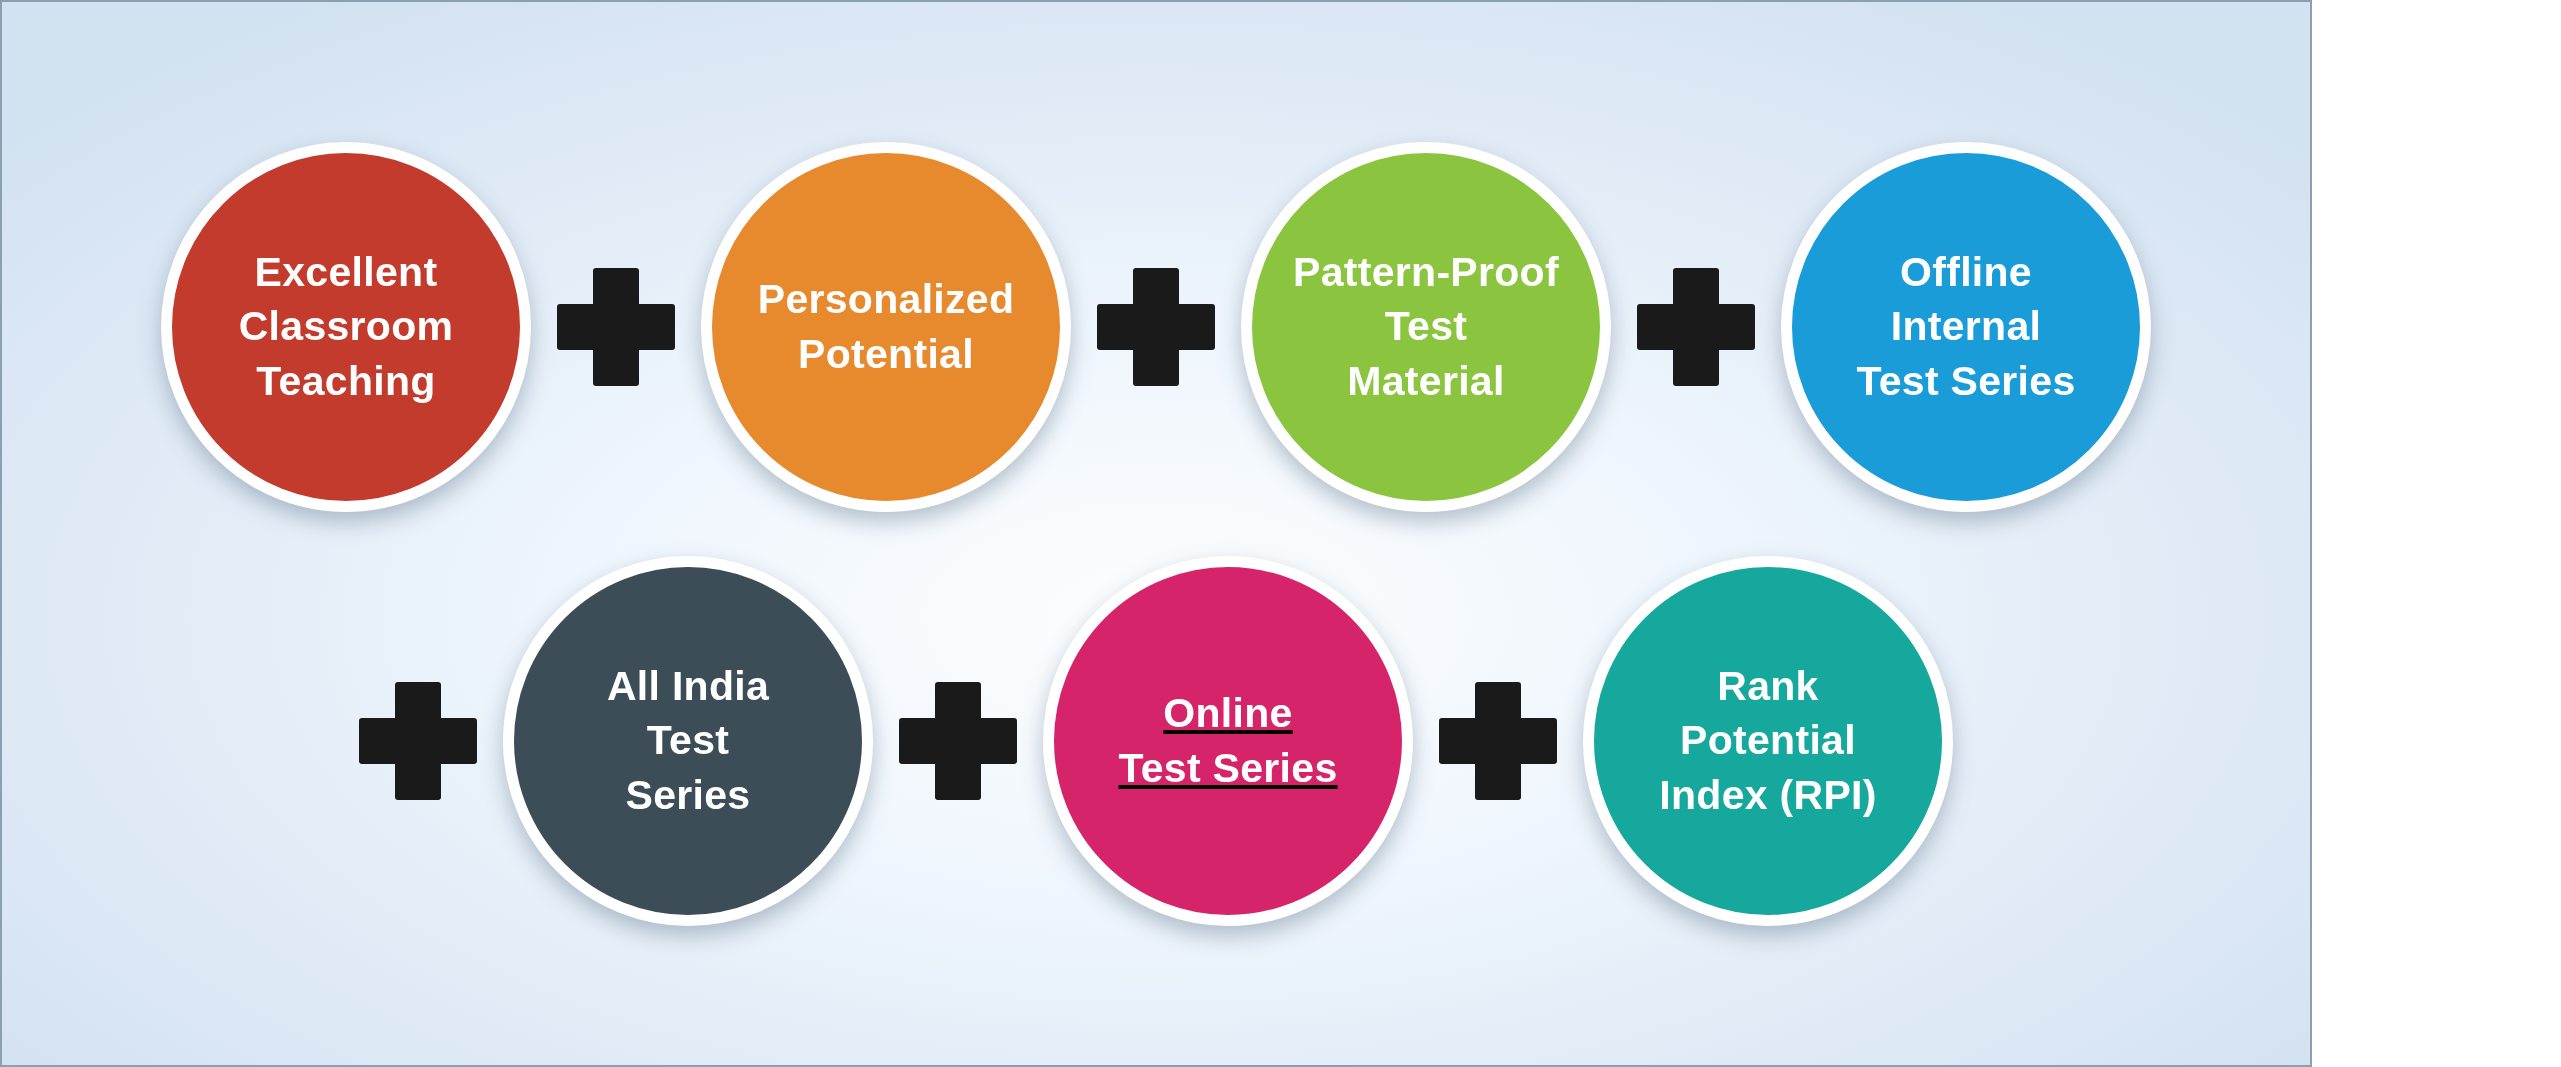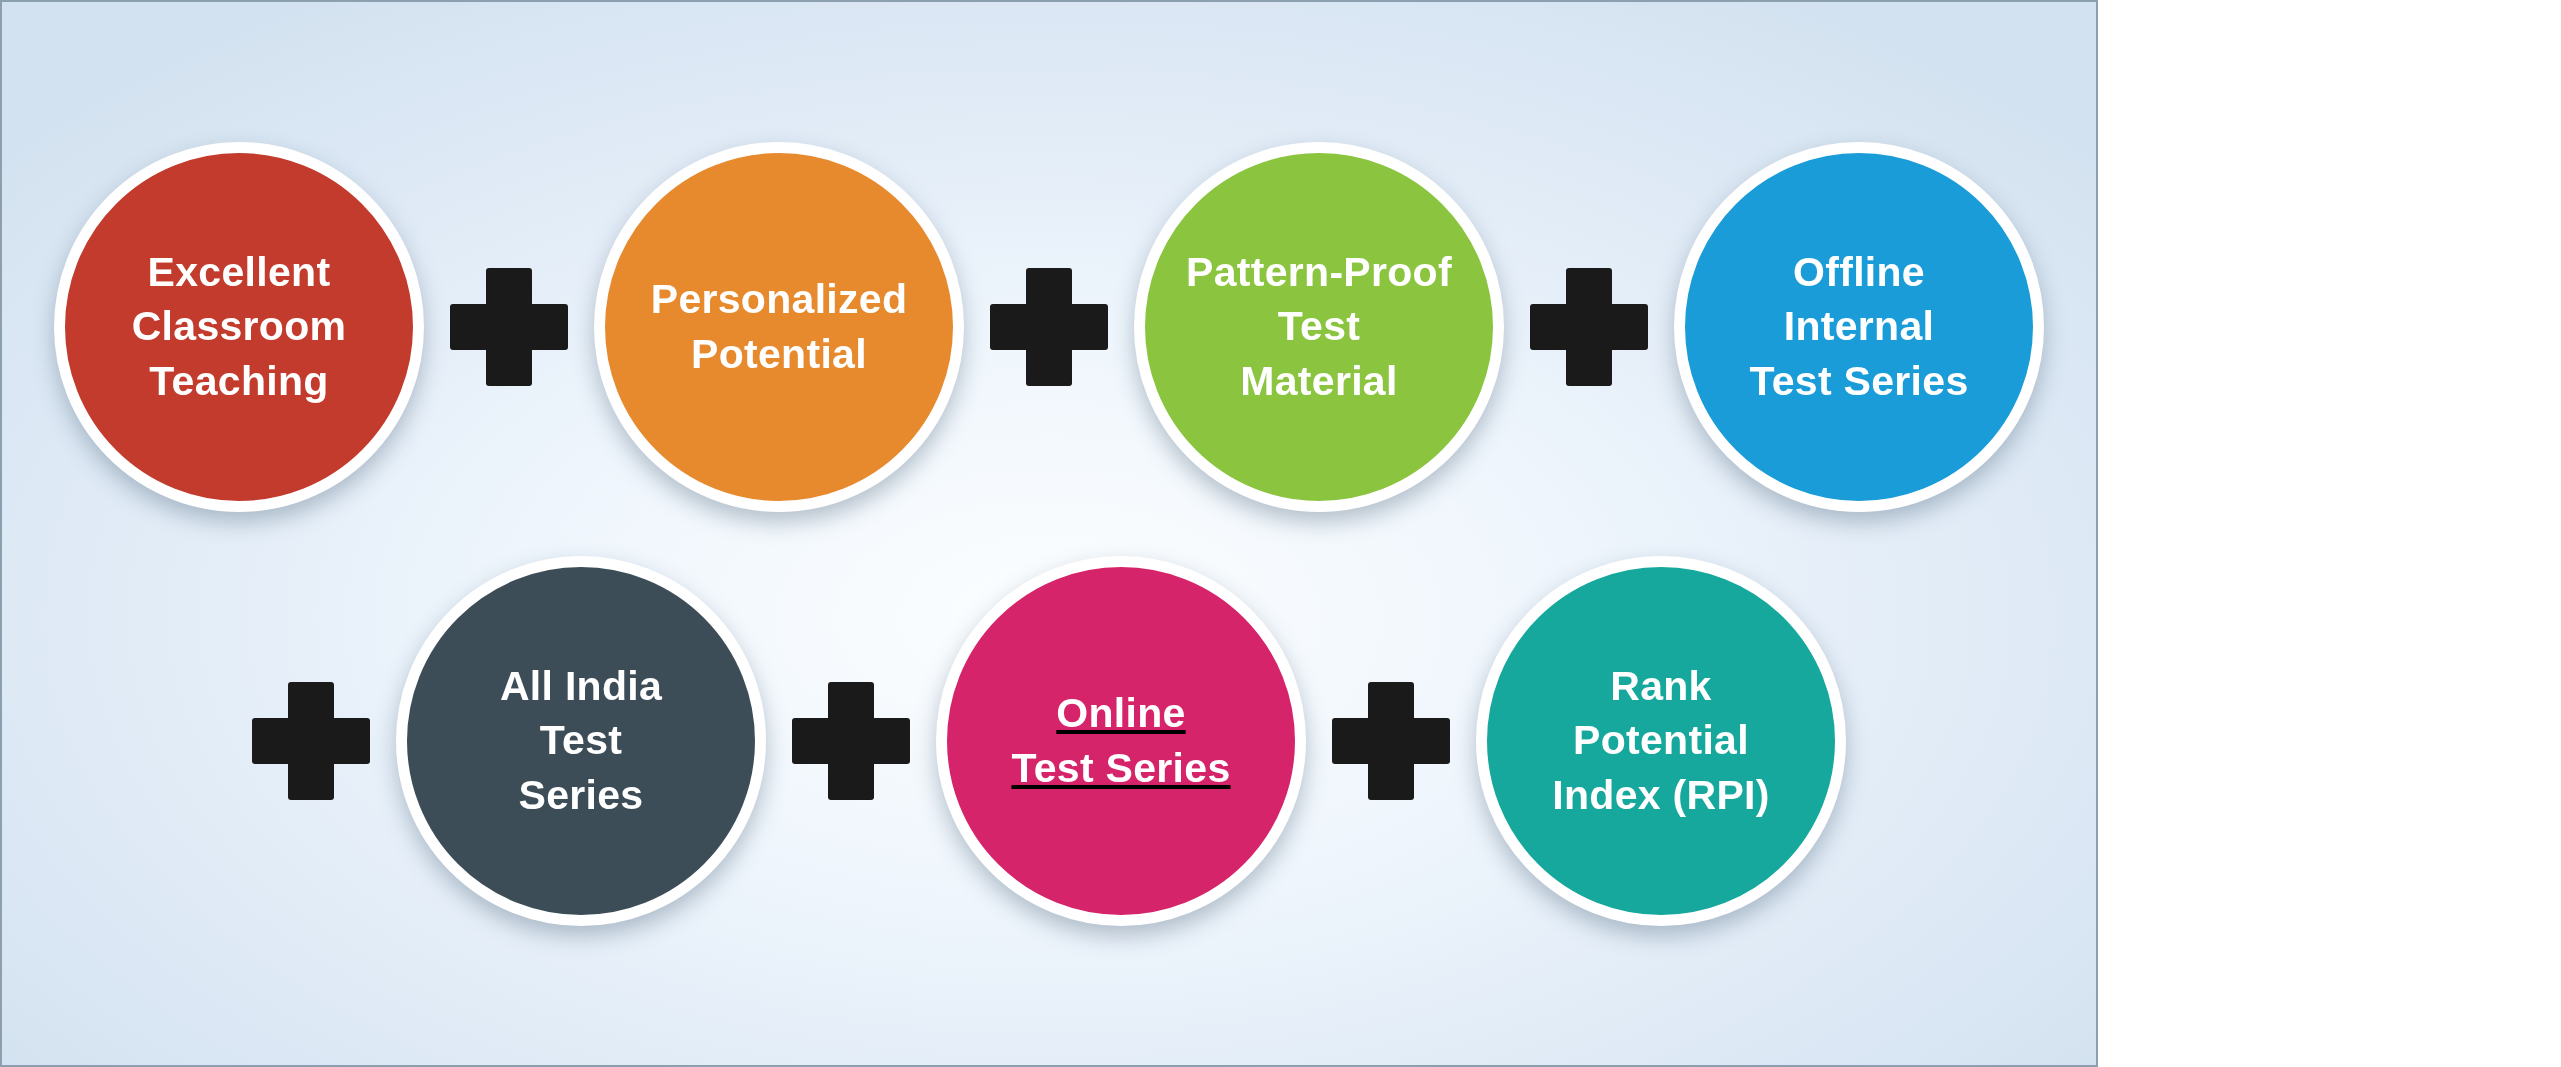--- a/index.html
+++ b/index.html
@@ -2,21 +2,21 @@
 <html><head>
 <meta charset="utf-8">
 <style>
   * { box-sizing: border-box; }
   html, body { margin: 0; padding: 0; }
   body {
     font-family: "Liberation Sans", "DejaVu Sans", sans-serif;
     background: #ffffff;
   }
   .canvas {
-    width: 2098px;
+    width: 2312px;
     height: 1067px;
     border: 2px solid #8b9fae;
     background: radial-gradient(ellipse 65% 70% at 50% 58%, #fcfeff 0%, #eef5fc 40%, #dfeaf6 72%, #d3e2f0 100%);
     display: flex;
     flex-direction: column;
     align-items: center;
     justify-content: center;
     gap: 44px;
     overflow: hidden;
   }

